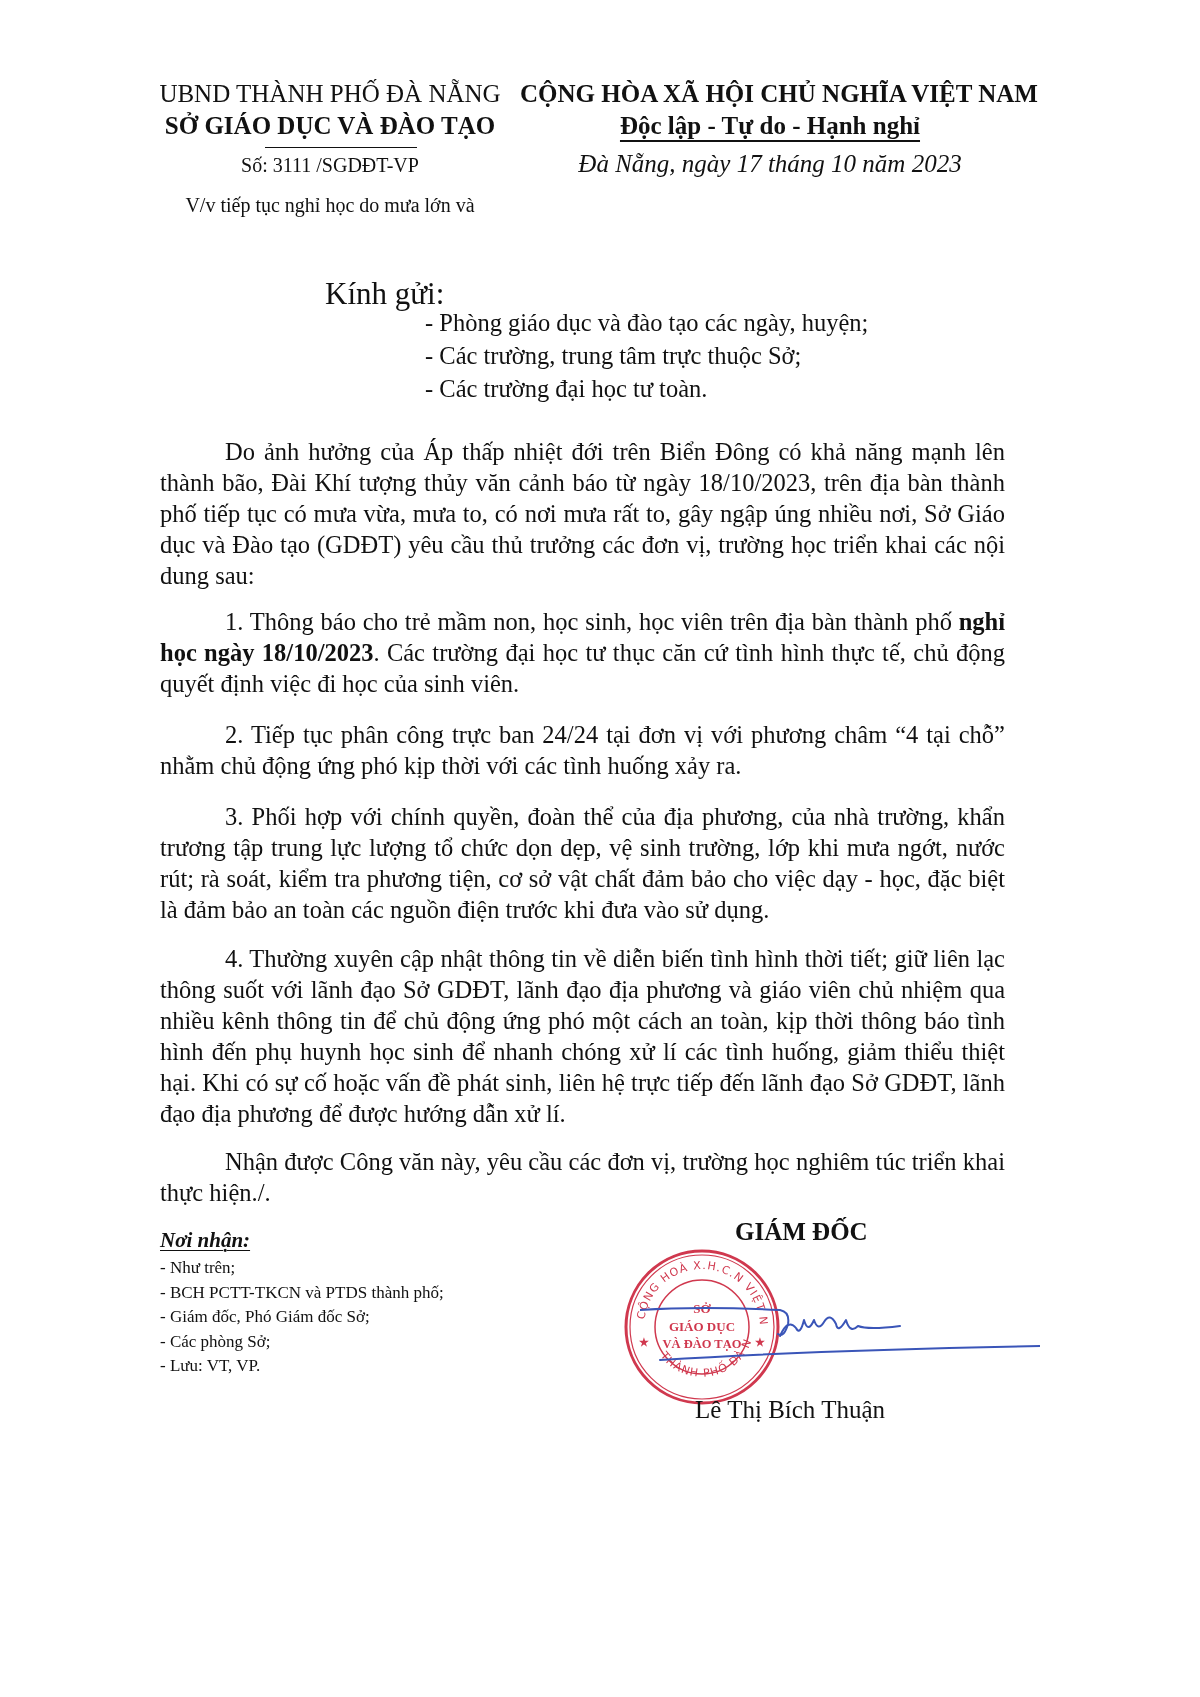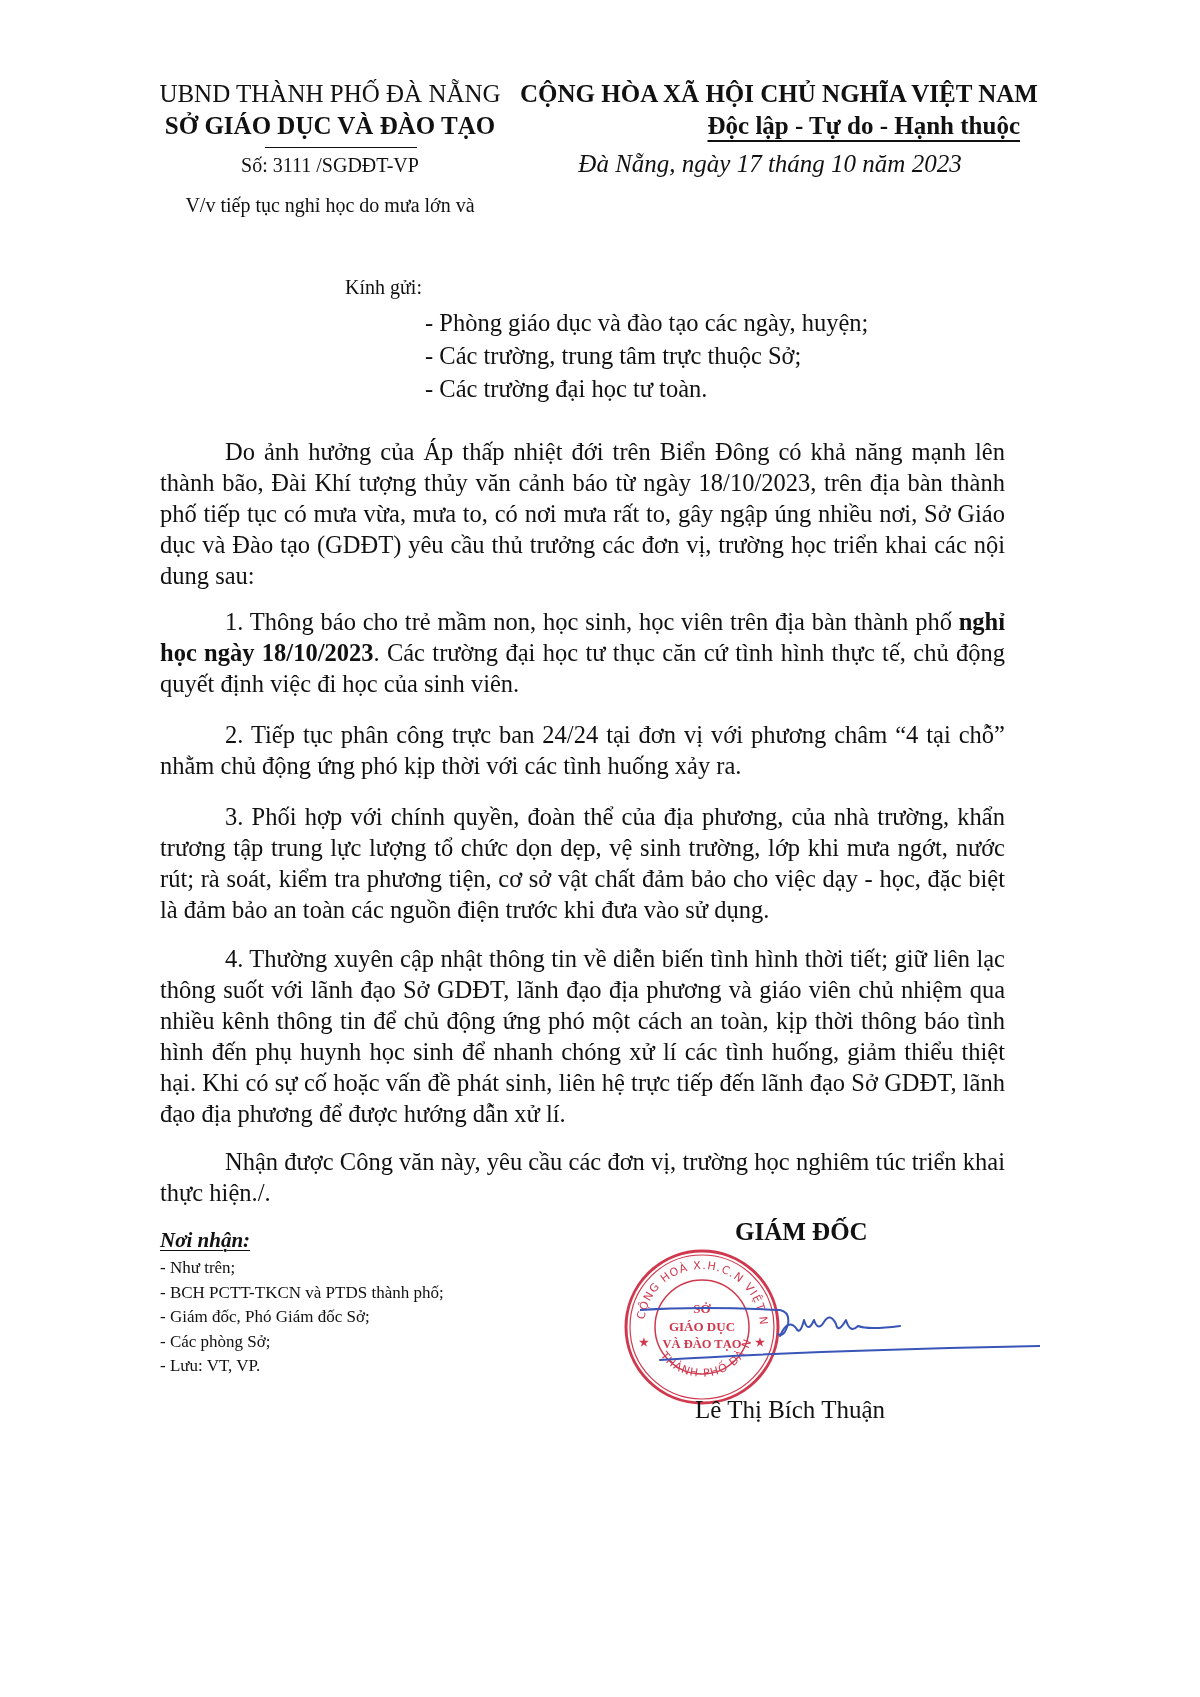--- a/index.html
+++ b/index.html
@@ -3,32 +3,32 @@
 <meta charset="utf-8">
 <style>
   html, body { margin: 0; padding: 0; background: #ffffff; }
   body {
     width: 1200px; height: 1697px; position: relative; overflow: hidden;
     font-family: "Liberation Serif", "DejaVu Serif", serif; color: #111;
   }
   .abs { position: absolute; }
   .center { text-align: center; }
   .hdr-left { left: 140px; width: 380px; top: 78px; }
-  .hdr-right { left: 520px; width: 500px; top: 78px; text-align: right; }
+  .hdr-right { left: 520px; width: 500px; top: 78px; }
   .l1 { font-size: 25px; line-height: 32px; white-space: nowrap; }
   .b { font-weight: bold; }
   .u { text-decoration: underline; text-underline-offset: 6px; text-decoration-thickness: 1.5px; }
   .rule { height: 0; border-top: 1.5px solid #111; position: absolute; }
   .so { font-size: 20px; line-height: 30px; }
   .vv { font-size: 20px; line-height: 26px; }
   .date { font-size: 25px; font-style: italic; }
   .body-text { font-size: 24.5px; line-height: 31px; text-align: justify; }
   .para { position: absolute; left: 160px; width: 845px; }
   .indent { text-indent: 65px; }
-  .kinh-gui { left: 325px; top: 276px; font-size: 20px; margin-left: 20px; }
+  .kinh-gui { left: 325px; top: 276px; font-size: 31px; }
   .recips { left: 425px; top: 306px; font-size: 24.5px; line-height: 33px; }
   .noi-nhan-title { left: 160px; top: 1228px; font-size: 21px; font-weight: bold; font-style: italic; }
   .noi-nhan-list { left: 160px; top: 1256px; font-size: 17px; line-height: 24.5px; }
   .sig-title { left: 735px; top: 1218px; font-size: 25px; font-weight: bold; }
   .sig-name { left: 695px; top: 1396px; font-size: 25px; font-weight: normal; }
   .stamp { left: 622px; top: 1247px; width: 160px; height: 160px; }
   .signature { left: 640px; top: 1290px; width: 400px; height: 80px; }
 </style>
 </head>
 <body>
@@ -38,21 +38,21 @@
   <div class="l1 b">SỞ GIÁO DỤC VÀ ĐÀO TẠO</div>
 </div>
 <div class="rule" style="left:265px; width:152px; top:147px;"></div>
 <div class="abs so center" style="left:140px; width:380px; top:150px;">Số: 3111 /SGDĐT-VP</div>
 <div class="abs vv center" style="left:140px; width:380px; top:192px;">
   <div>V/v tiếp tục nghỉ học do mưa lớn và</div>
 </div>
 
 <div class="abs hdr-right center">
   <div class="l1 b">CỘNG HÒA XÃ HỘI CHỦ NGHĨA VIỆT NAM</div>
-  <div class="l1 b"><span class="u">Độc lập - Tự do - Hạnh thuộc</span></div>
+  <div class="l1 b"><span class="u">Độc lập - Tự do - Hạnh nghỉ</span></div>
 </div>
 <div class="abs date center" style="left:520px; width:500px; top:150px;">Đà Nẵng, ngày 17   tháng 10 năm 2023</div>
 
 <div class="abs kinh-gui">Kính gửi:</div>
 <div class="abs recips">
   <div>- Phòng giáo dục và đào tạo các ngày, huyện;</div>
   <div>- Các trường, trung tâm trực thuộc Sở;</div>
   <div>- Các trường đại học tư toàn.</div>
 </div>
 

